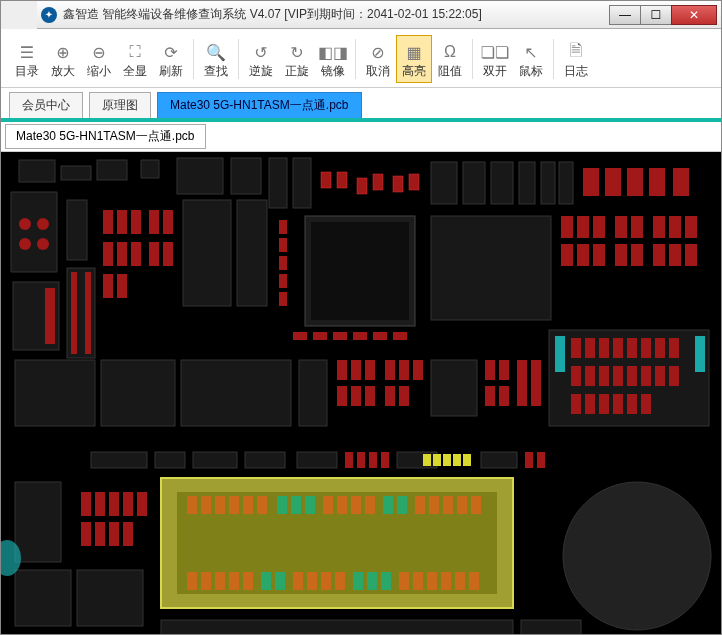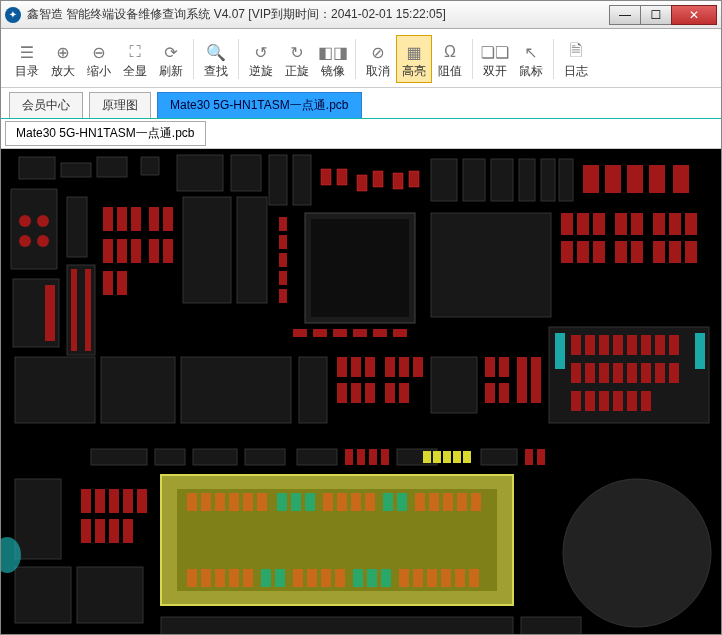--- a/index.html
+++ b/index.html
@@ -1,31 +1,31 @@
 <!DOCTYPE html>
 <html><head>
 <meta charset="utf-8">
 <style>
 * { margin: 0; padding: 0; box-sizing: border-box; }
 body { font-family: "Microsoft YaHei", sans-serif; font-size: 12px; background: #eee; width: 722px; height: 635px; overflow: hidden; border: 1px solid #888; }
-.titlebar { height: 28px; background: linear-gradient(#fdfdfd,#e8e8e8); display: flex; align-items: center; padding: 0 4px; border-bottom: 1px solid #aaa; }
+.titlebar { height: 28px; background: linear-gradient(#fdfdfd,#e8e8e8); display: flex; align-items: center; padding: 0 4px; border-bottom: 1px solid #aaa; margin-left: 36px; }
 .titlebar .icon-circle { width: 16px; height: 16px; border-radius: 50%; background: #0a5a9c; display: flex; align-items: center; justify-content: center; margin-right: 6px; }
 .titlebar .icon-circle::after { content: "✦"; color: #fff; font-size: 10px; }
 .titlebar .title { flex: 1; color: #333; }
 .winbtns { display: flex; }
 .winbtn { width: 32px; height: 20px; display: flex; align-items: center; justify-content: center; font-size: 12px; font-family: Arial; border: 1px solid #7a7a7a; margin-left: -1px; }
 .winbtn.min { background: linear-gradient(#f5f5f5,#d0d0d0); }
 .winbtn.max { background: linear-gradient(#f5f5f5,#d0d0d0); }
 .winbtn.close { background: linear-gradient(#e06060,#c03030); color: #fff; border-color: #802020; width: 46px; }
 .toolbar { background: #fff; padding: 6px 8px 4px; border-bottom: 1px solid #ccc; display: flex; gap: 0; }
 .tbtn { min-width: 36px; height: 48px; display: flex; flex-direction: column; align-items: center; justify-content: flex-end; padding: 2px 4px; font-size: 12px; color: #333; cursor: pointer; border: 1px solid transparent; }
 .tbtn.active { background: #ffe9a8; border: 1px solid #d6a300; }
 .tbtn .ticon { width: 22px; height: 22px; display: flex; align-items: center; justify-content: center; font-size: 16px; color: #7a7a7a; }
 .tsep { width: 1px; background: #ddd; margin: 4px 4px; }
-.tabrow { display: flex; background: #fff; border-bottom: 1px solid #14b8a6; padding: 4px 8px 0; gap: 6px; }
+.tabrow { display: flex; background: #fff; border-bottom: 4px solid #14b8a6; padding: 4px 8px 0; gap: 6px; }
 .tab { padding: 4px 12px; border: 1px solid #aaa; border-bottom: none; background: #f5f5f5; font-size: 12px; color: #333; }
 .tab.sel { background: #2aa1ff; color: #003; border-color: #2a80d0; }
 .filetab-row { background: #fff; padding: 2px 4px; border-bottom: 1px solid #ccc; }
 .filetab { display: inline-block; padding: 3px 10px; border: 1px solid #aaa; background: #fff; font-size: 12px; }
 .canvas-wrap { position: relative; width: 100%; height: 497px; background: #000; overflow: hidden; }
 svg { width: 100%; height: 100%; display: block; }
 .label2037 { position: absolute; right: 24px; bottom: 34px; text-align: center; color: #555; font-family: "Segoe UI", sans-serif; pointer-events: none; }
 .label2037 .big { font-size: 38px; letter-spacing: 2px; }
 .label2037 .small { font-size: 16px; letter-spacing: 3px; margin-top: -4px; }
 </style>

